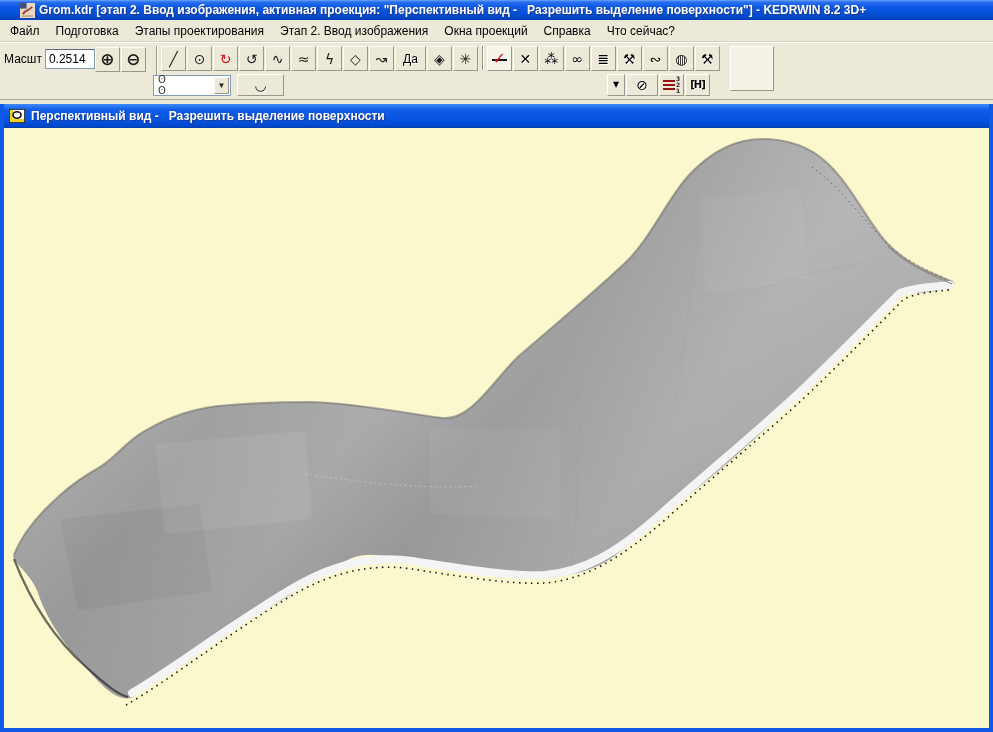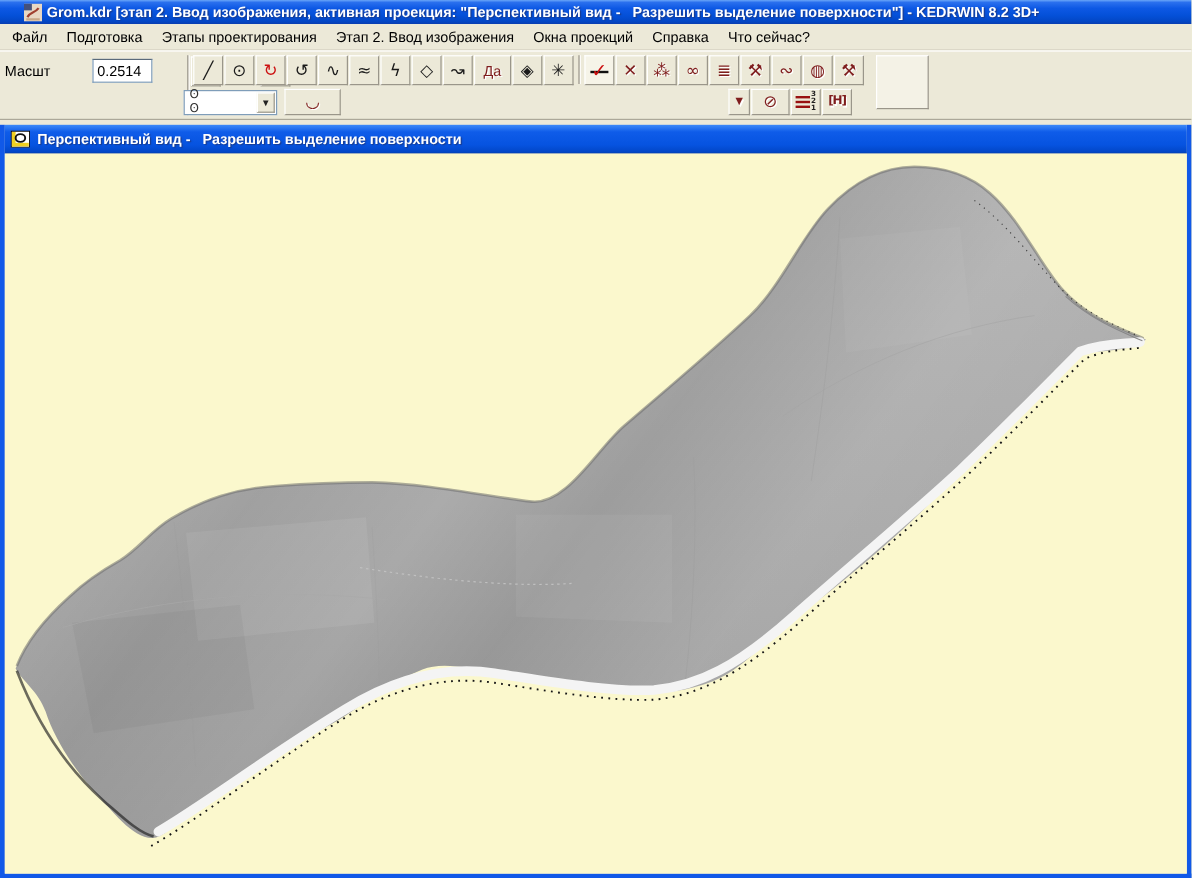--- a/index.html
+++ b/index.html
@@ -15,31 +15,31 @@
 
   
   .menubar { height:22px; display:flex; align-items:center; padding:0 4px;
     background:#ECE9D8; border-bottom:1px solid #d8d4c4; font-size:12px; color:#000; }
   .menu-item { padding:2px 6px; margin-right:4px; cursor:default; }
 
   
   .toolbar { position:relative; height:58px; background:#ECE9D8;
     border-top:1px solid #fff; border-bottom:1px solid #aca899; padding:3px 2px 2px 2px; }
   .tb-left { position:absolute; left:3px; top:3px; width:150px; }
-  .tb-row { display:flex; align-items:center; height:26px;gap:32px; }
+  .tb-row { display:flex; align-items:center; height:26px; }
   .lbl { font-size:12px; color:#000; margin:0 3px 0 1px; }
   .scale-input { width:50px; height:20px; border:1px solid #7f9db9; border-top-color:#5a6a7a;
     background:#fff; font-size:12px; font-family:"Liberation Sans",sans-serif; padding:1px 3px; }
   .tbtn { min-width:25px; height:25px; display:flex; align-items:center; justify-content:center;
     background:#ECE9D8; border:1px solid; border-color:#ffffff #9a968a #9a968a #ffffff;
     font-size:14px; color:#1a1a1a; margin-right:1px; cursor:default; line-height:1;
     font-family:"DejaVu Sans",sans-serif; }
   .tbtn.wide { padding:0 7px; font-size:12px; font-family:"Liberation Sans",sans-serif; }
   .tbtn.mag { font-size:17px; font-weight:bold; }
-  .tbtn.dis { color:#7f1d1d; text-shadow:1px 1px 0 #fff; }
+  .tbtn.dis { color:#000000; text-shadow:1px 1px 0 #fff; }
   .tbtn.red { color:#cc1111; }
   .tbtn.chk { position:relative; background:#f6f4e8; font-size:16px; font-weight:bold; }
   .tbtn.chk::after { content:""; position:absolute; left:4px; right:4px; bottom:9px; height:2px; background:#111; }
   .tbtn.chk span { position:relative; z-index:1; }
   .vsep { width:2px; height:50px; border-left:1px solid #9a968a; border-right:1px solid #fff;
     margin:0 3px; align-self:flex-start; }
   .vsep.short { height:24px; }
   .icons-zone { position:absolute; left:153px; top:3px; display:flex; }
   .row2-zone { position:absolute; left:153px; top:31px; display:flex; align-items:center; }
   .combo { display:flex; align-items:center; width:78px; height:21px; background:#fff;

